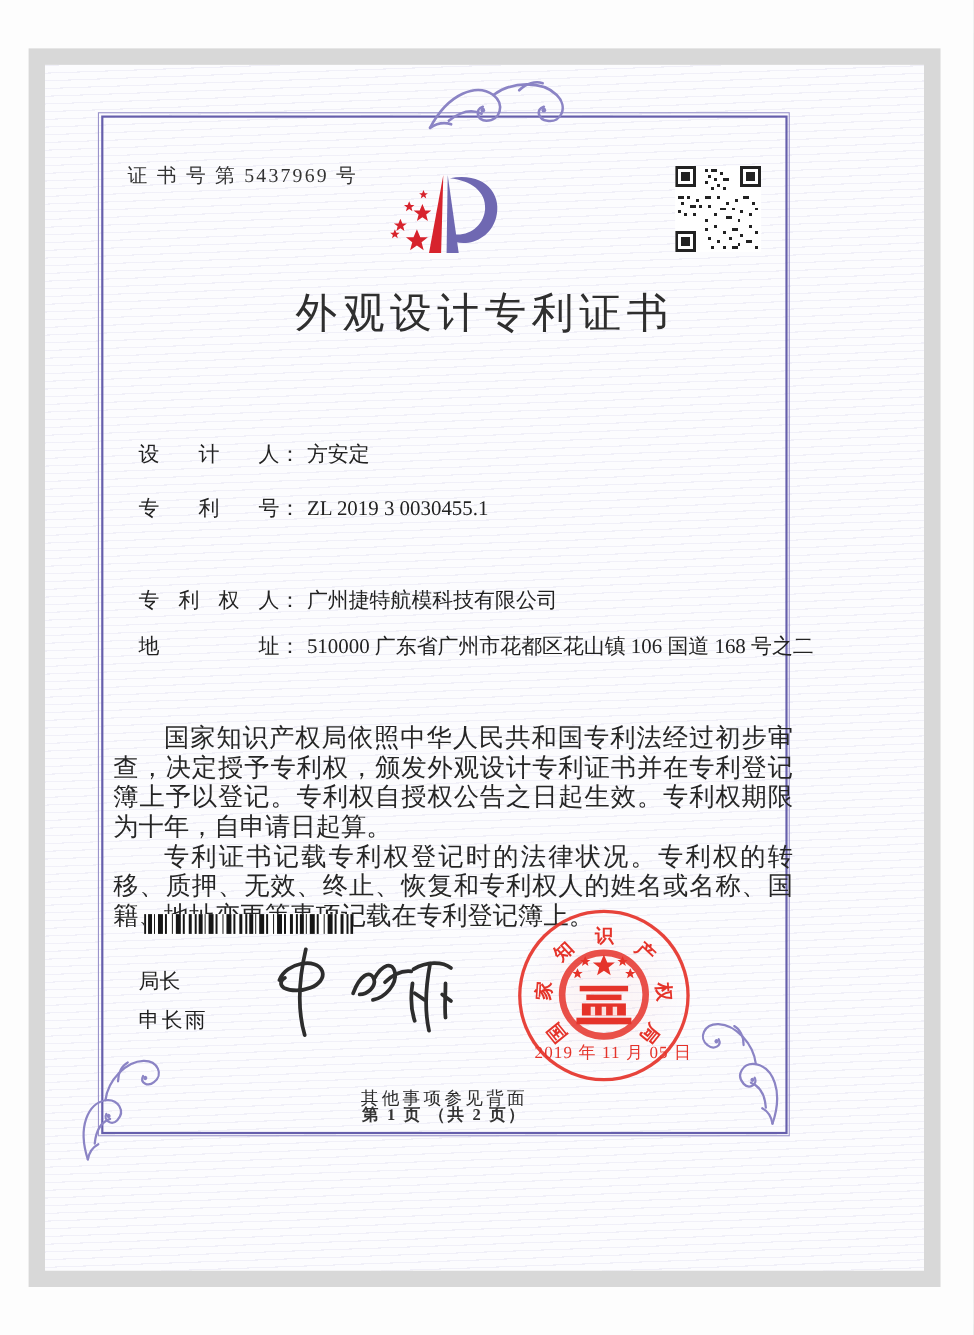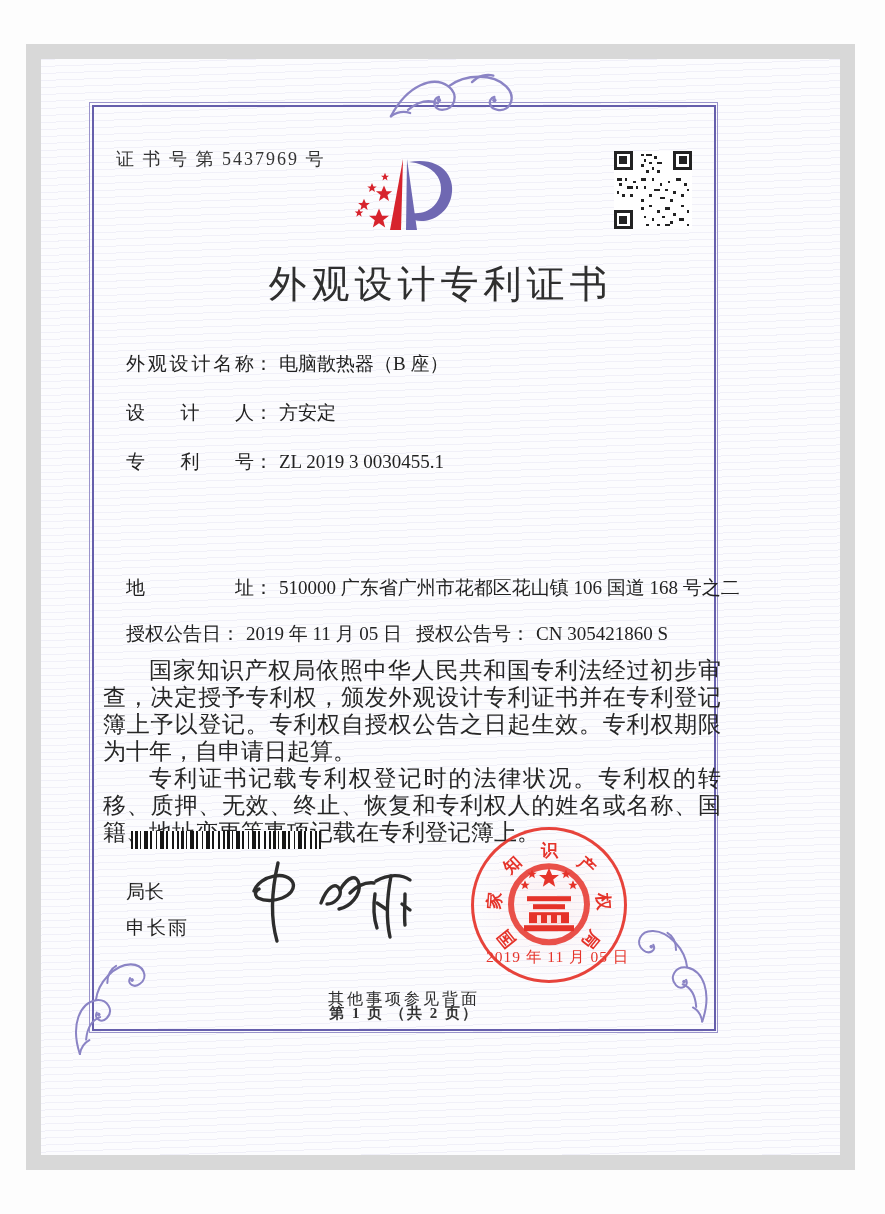--- a/index.html
+++ b/index.html
@@ -202,37 +202,31 @@
               <rect x="24" y="25" width="2" height="1"></rect>
               <rect x="27" y="27" width="1" height="1"></rect>
             <rect x="12" y="27" width="1" height="1"></rect>
               <rect x="16" y="27" width="1" height="1"></rect>
               <rect x="19" y="27" width="2" height="1"></rect>
           </g>
         </svg>
 
         <div class="title">外观设计专利证书</div>
 
-        <div class="row r0">
-          <span class="f-label">外观设计名称</span><span class="f-colon">：</span><span>电脑散热器（B 座）</span>
-        </div>
         <div class="row r1">
           <span class="f-label">设计人</span><span class="f-colon">：</span><span>方安定</span>
         </div>
         <div class="row r2">
           <span class="f-label">专利号</span><span class="f-colon">：</span><span>ZL 2019 3 0030455.1</span>
         </div>
+        <div class="row r4">
+          <span class="f-label">专利权人</span><span class="f-colon">：</span><span>广州捷特航模科技有限公司</span>
+        </div>
         <div class="row r5">
           <span class="f-label">地址</span><span class="f-colon">：</span><span>510000 广东省广州市花都区花山镇 106 国道 168 号之二</span>
-        </div>
-        <div class="row r6">
-          <span>授权公告日</span><span class="f-colon">：</span><span>2019 年 11 月 05 日</span>
-          <span class="grant-no">
-            <span>授权公告号</span><span class="f-colon">：</span><span>CN 305421860 S</span>
-          </span>
         </div>
 
         <div class="paras">
           <p>国家知识产权局依照中华人民共和国专利法经过初步审查，决定授予专利权，颁发外观设计专利证书并在专利登记簿上予以登记。专利权自授权公告之日起生效。专利权期限为十年，自申请日起算。</p>
           <p>专利证书记载专利权登记时的法律状况。专利权的转移、质押、无效、终止、恢复和专利权人的姓名或名称、国籍、地址变更等事项记载在专利登记簿上。</p>
         </div>
 
         <div class="barcode"></div>
 
         <div class="director-title">局长</div>

